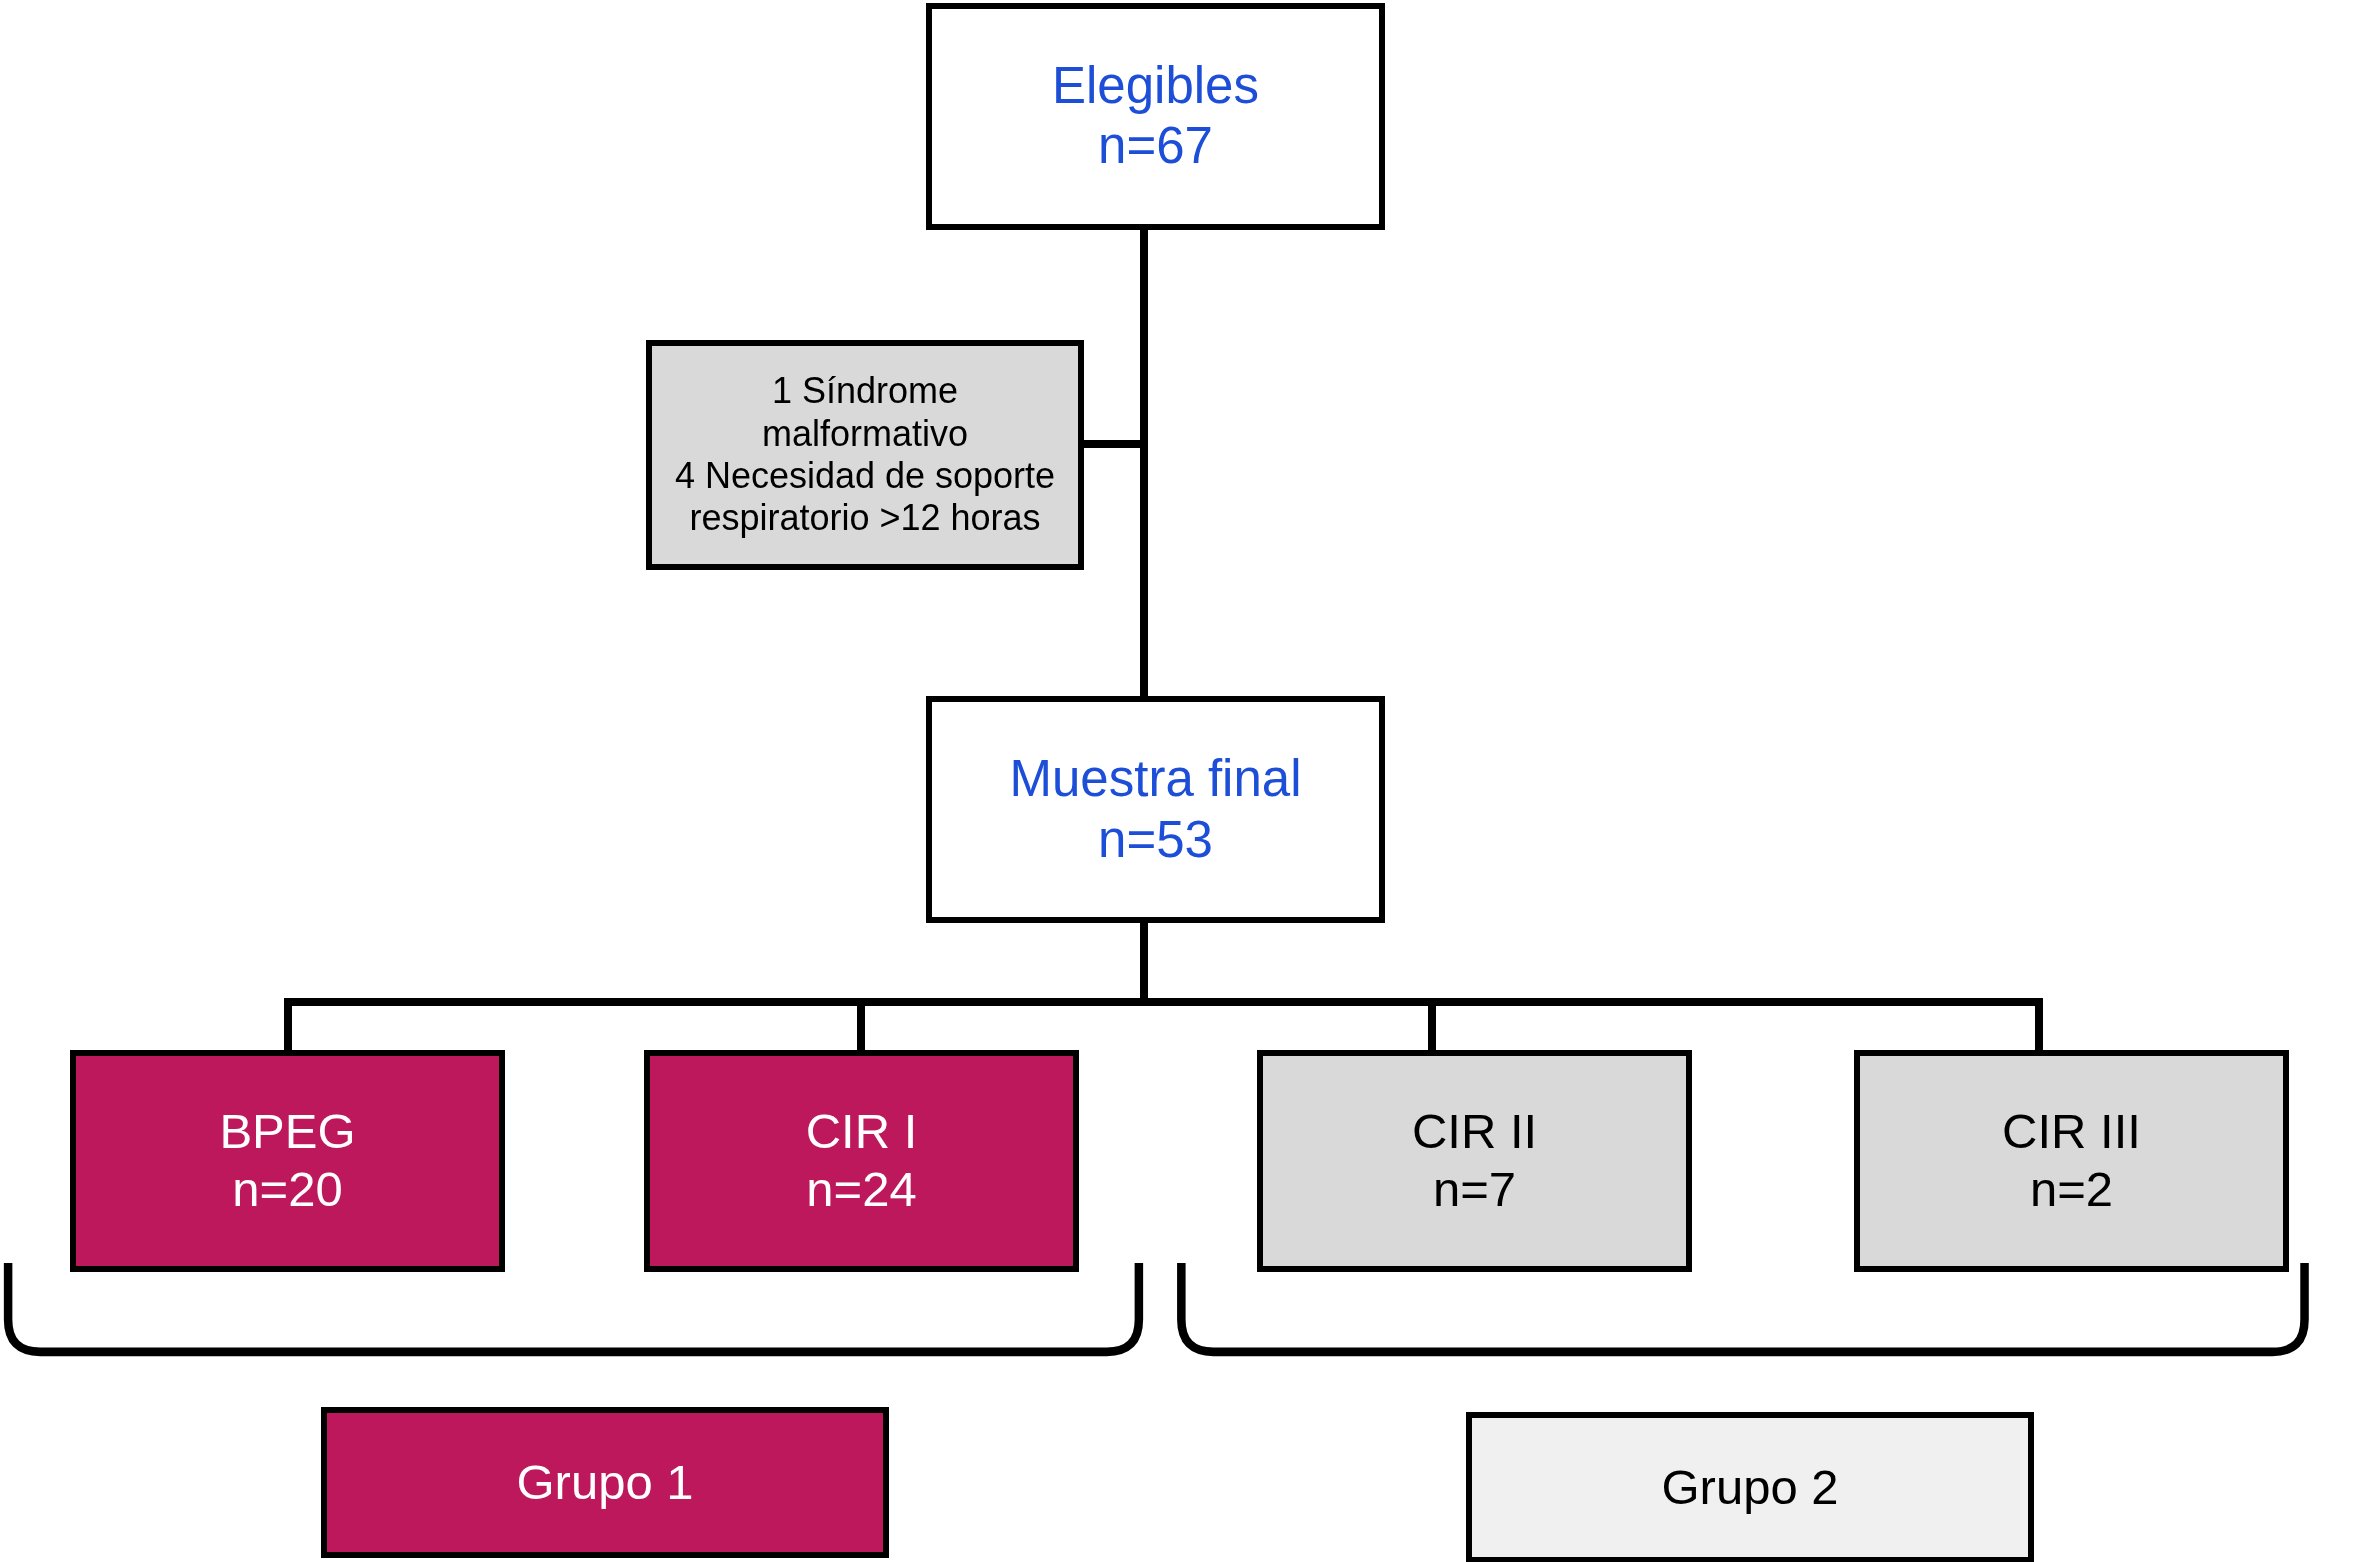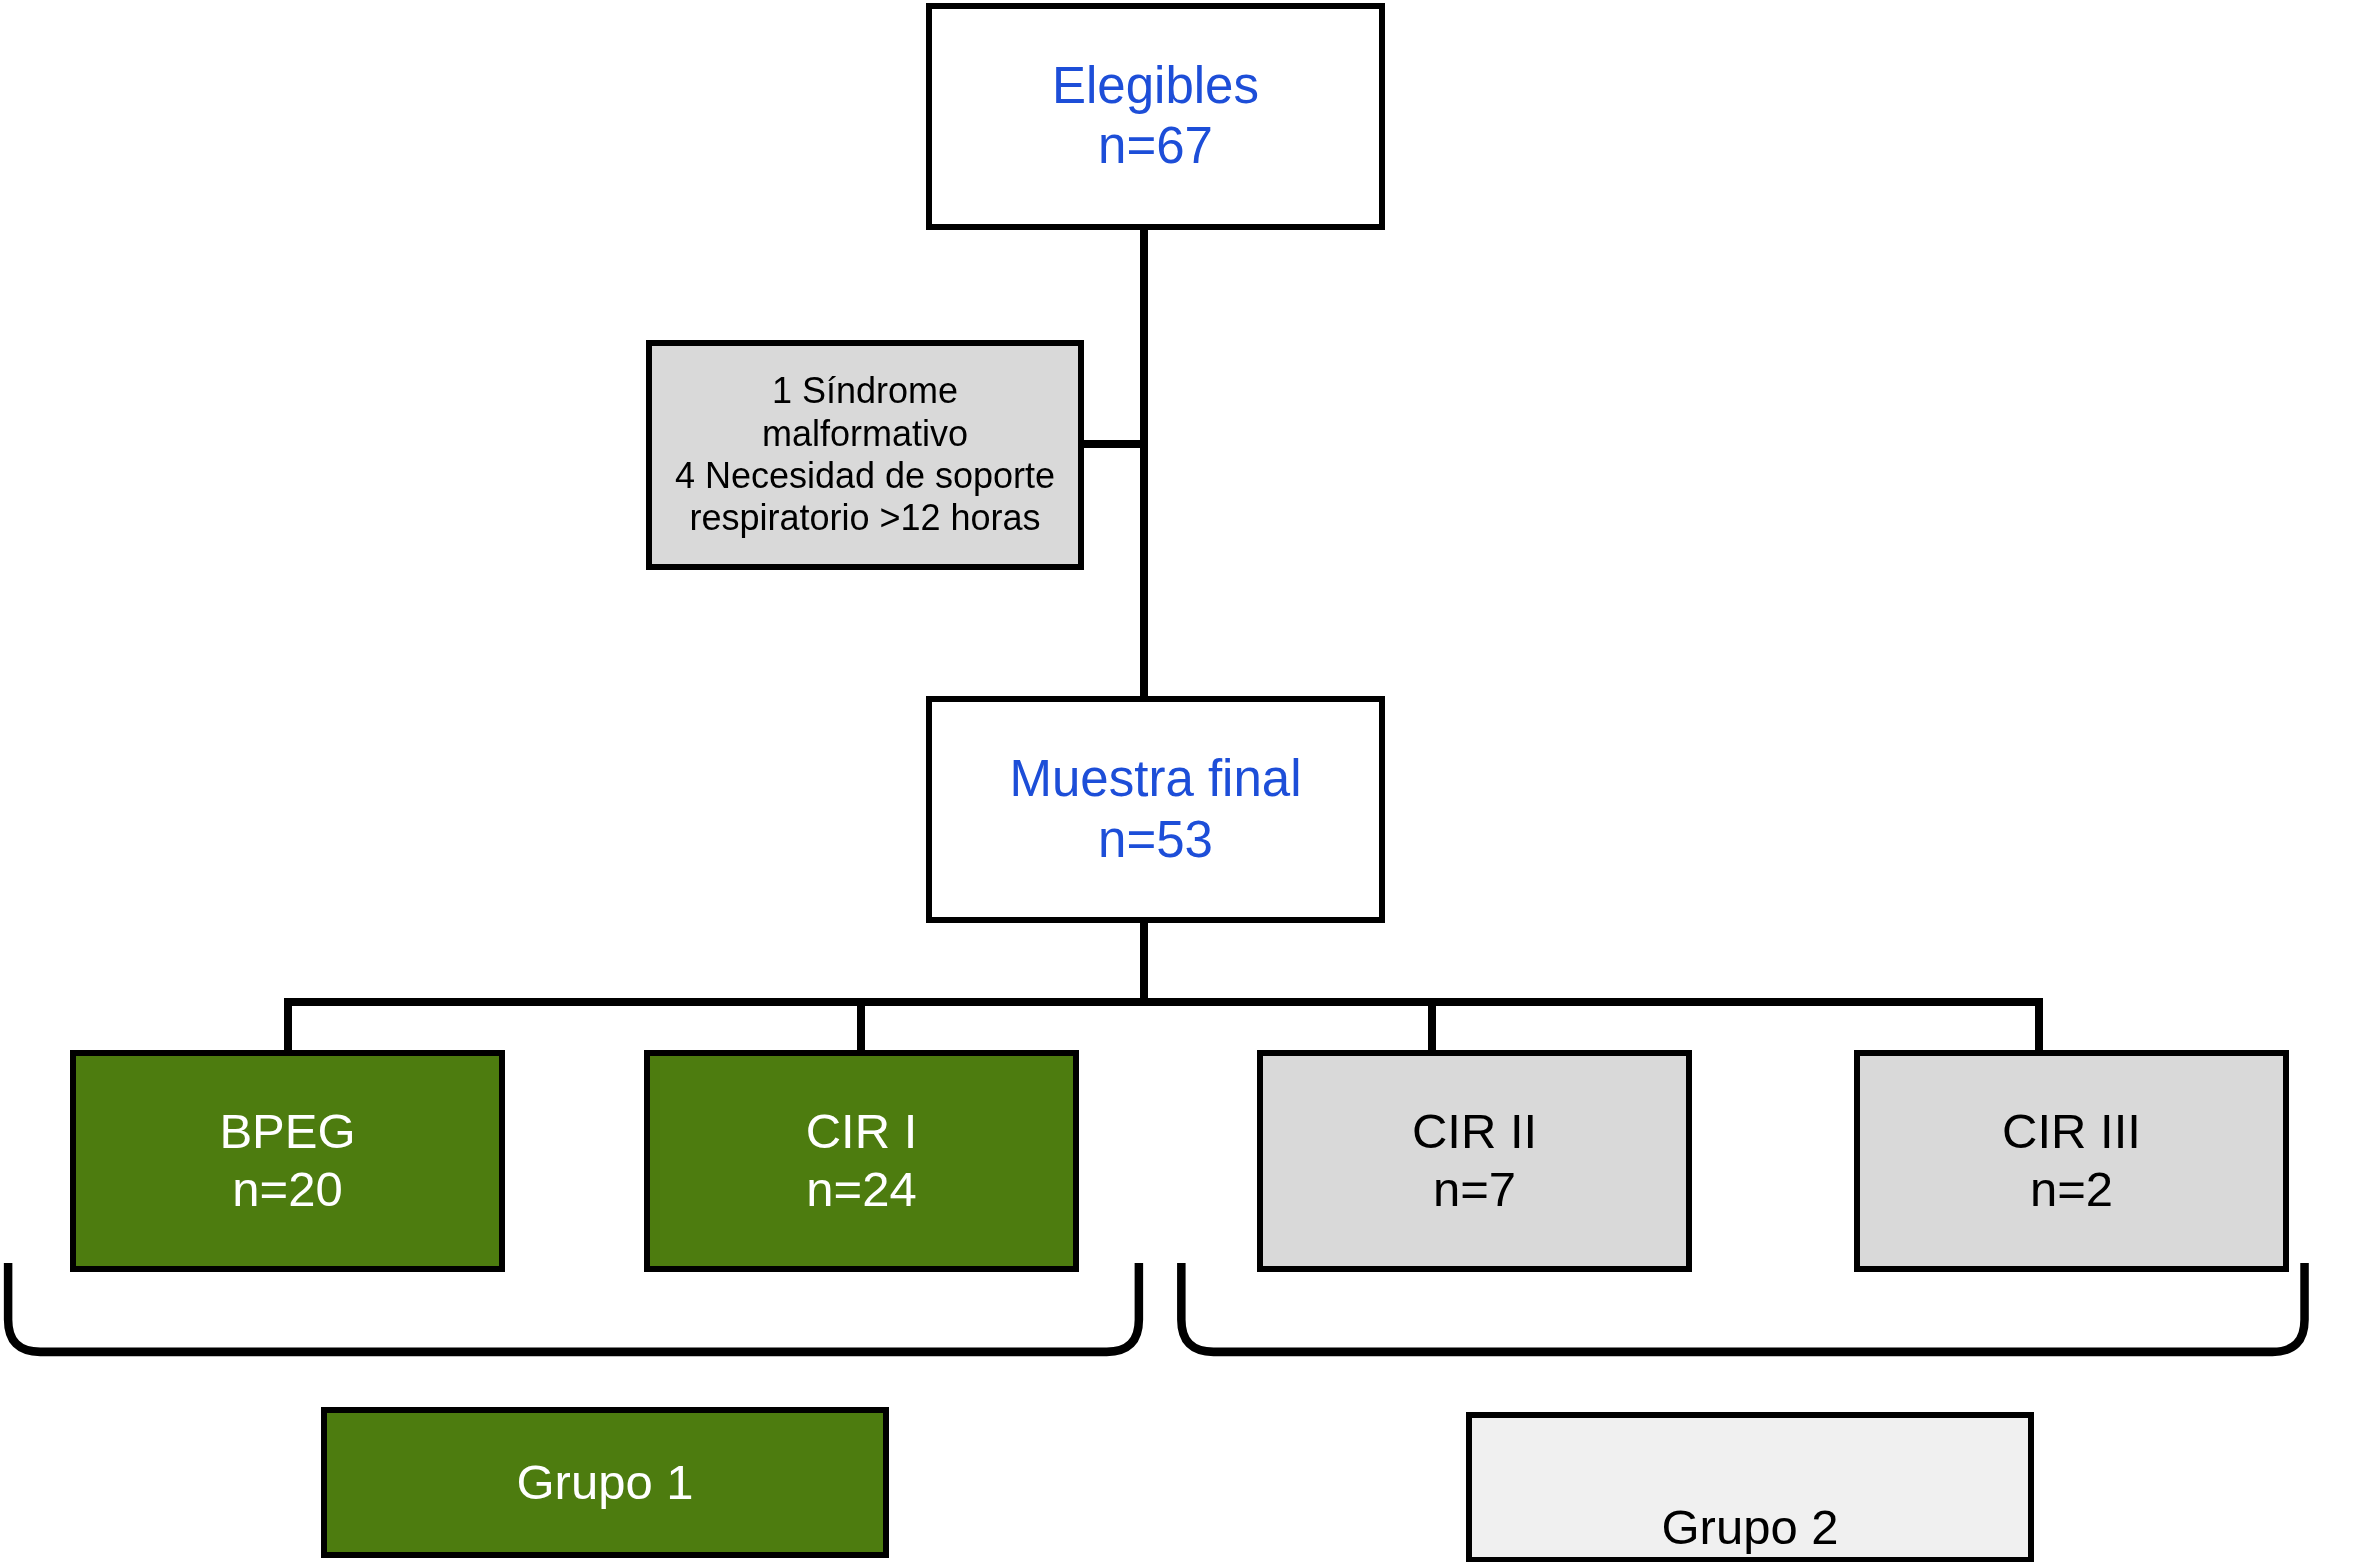--- a/index.html
+++ b/index.html
@@ -30,27 +30,26 @@
   }
   .node-white {
     background: #ffffff;
     color: #1d4ed8;
   }
   .node-lightgray {
     background: #d9d9d9;
     color: #000000;
   }
   .node-midgray {
-    background: #4d7c0f;
+    background: #be185d;
     color: #ffffff;
   }
   .node-palegray {
     background: #f0f0f0;
     color: #000000;
-    justify-content: flex-end;
   }
   .line-1 { display: block; }
   .line-2 { display: block; }
 
   .connector {
     position: absolute;
     background: #000000;
   }
 
   .brace-svg {

